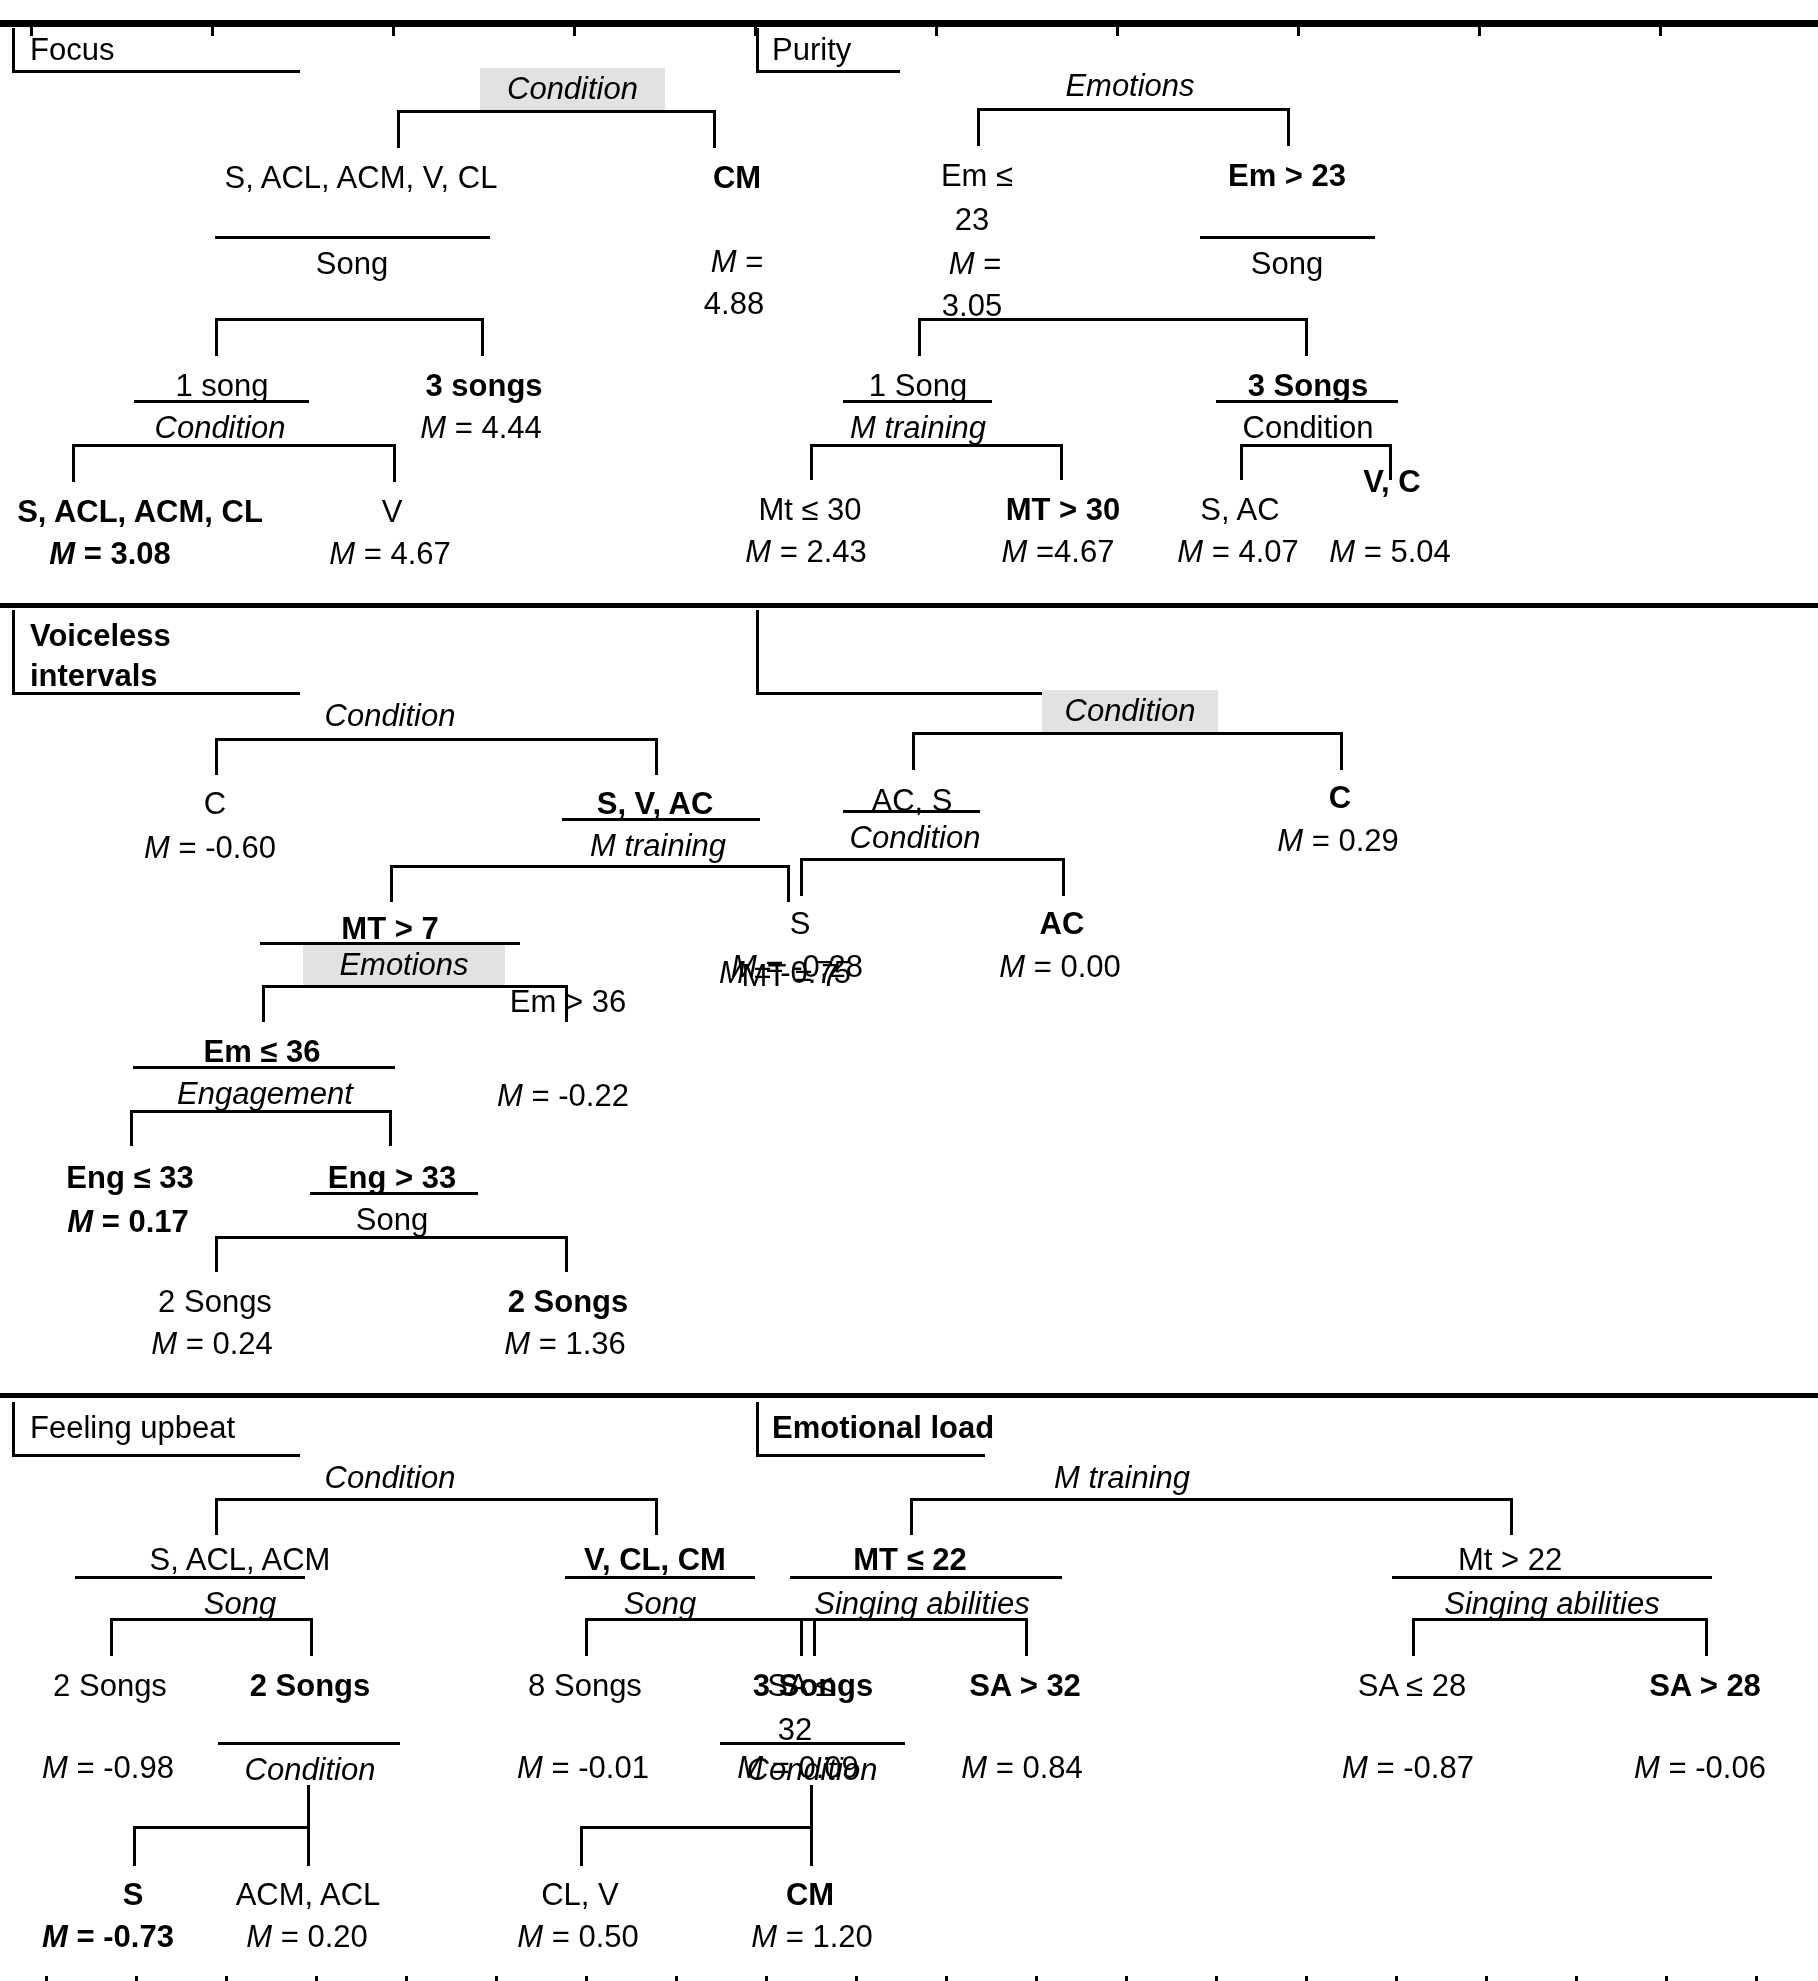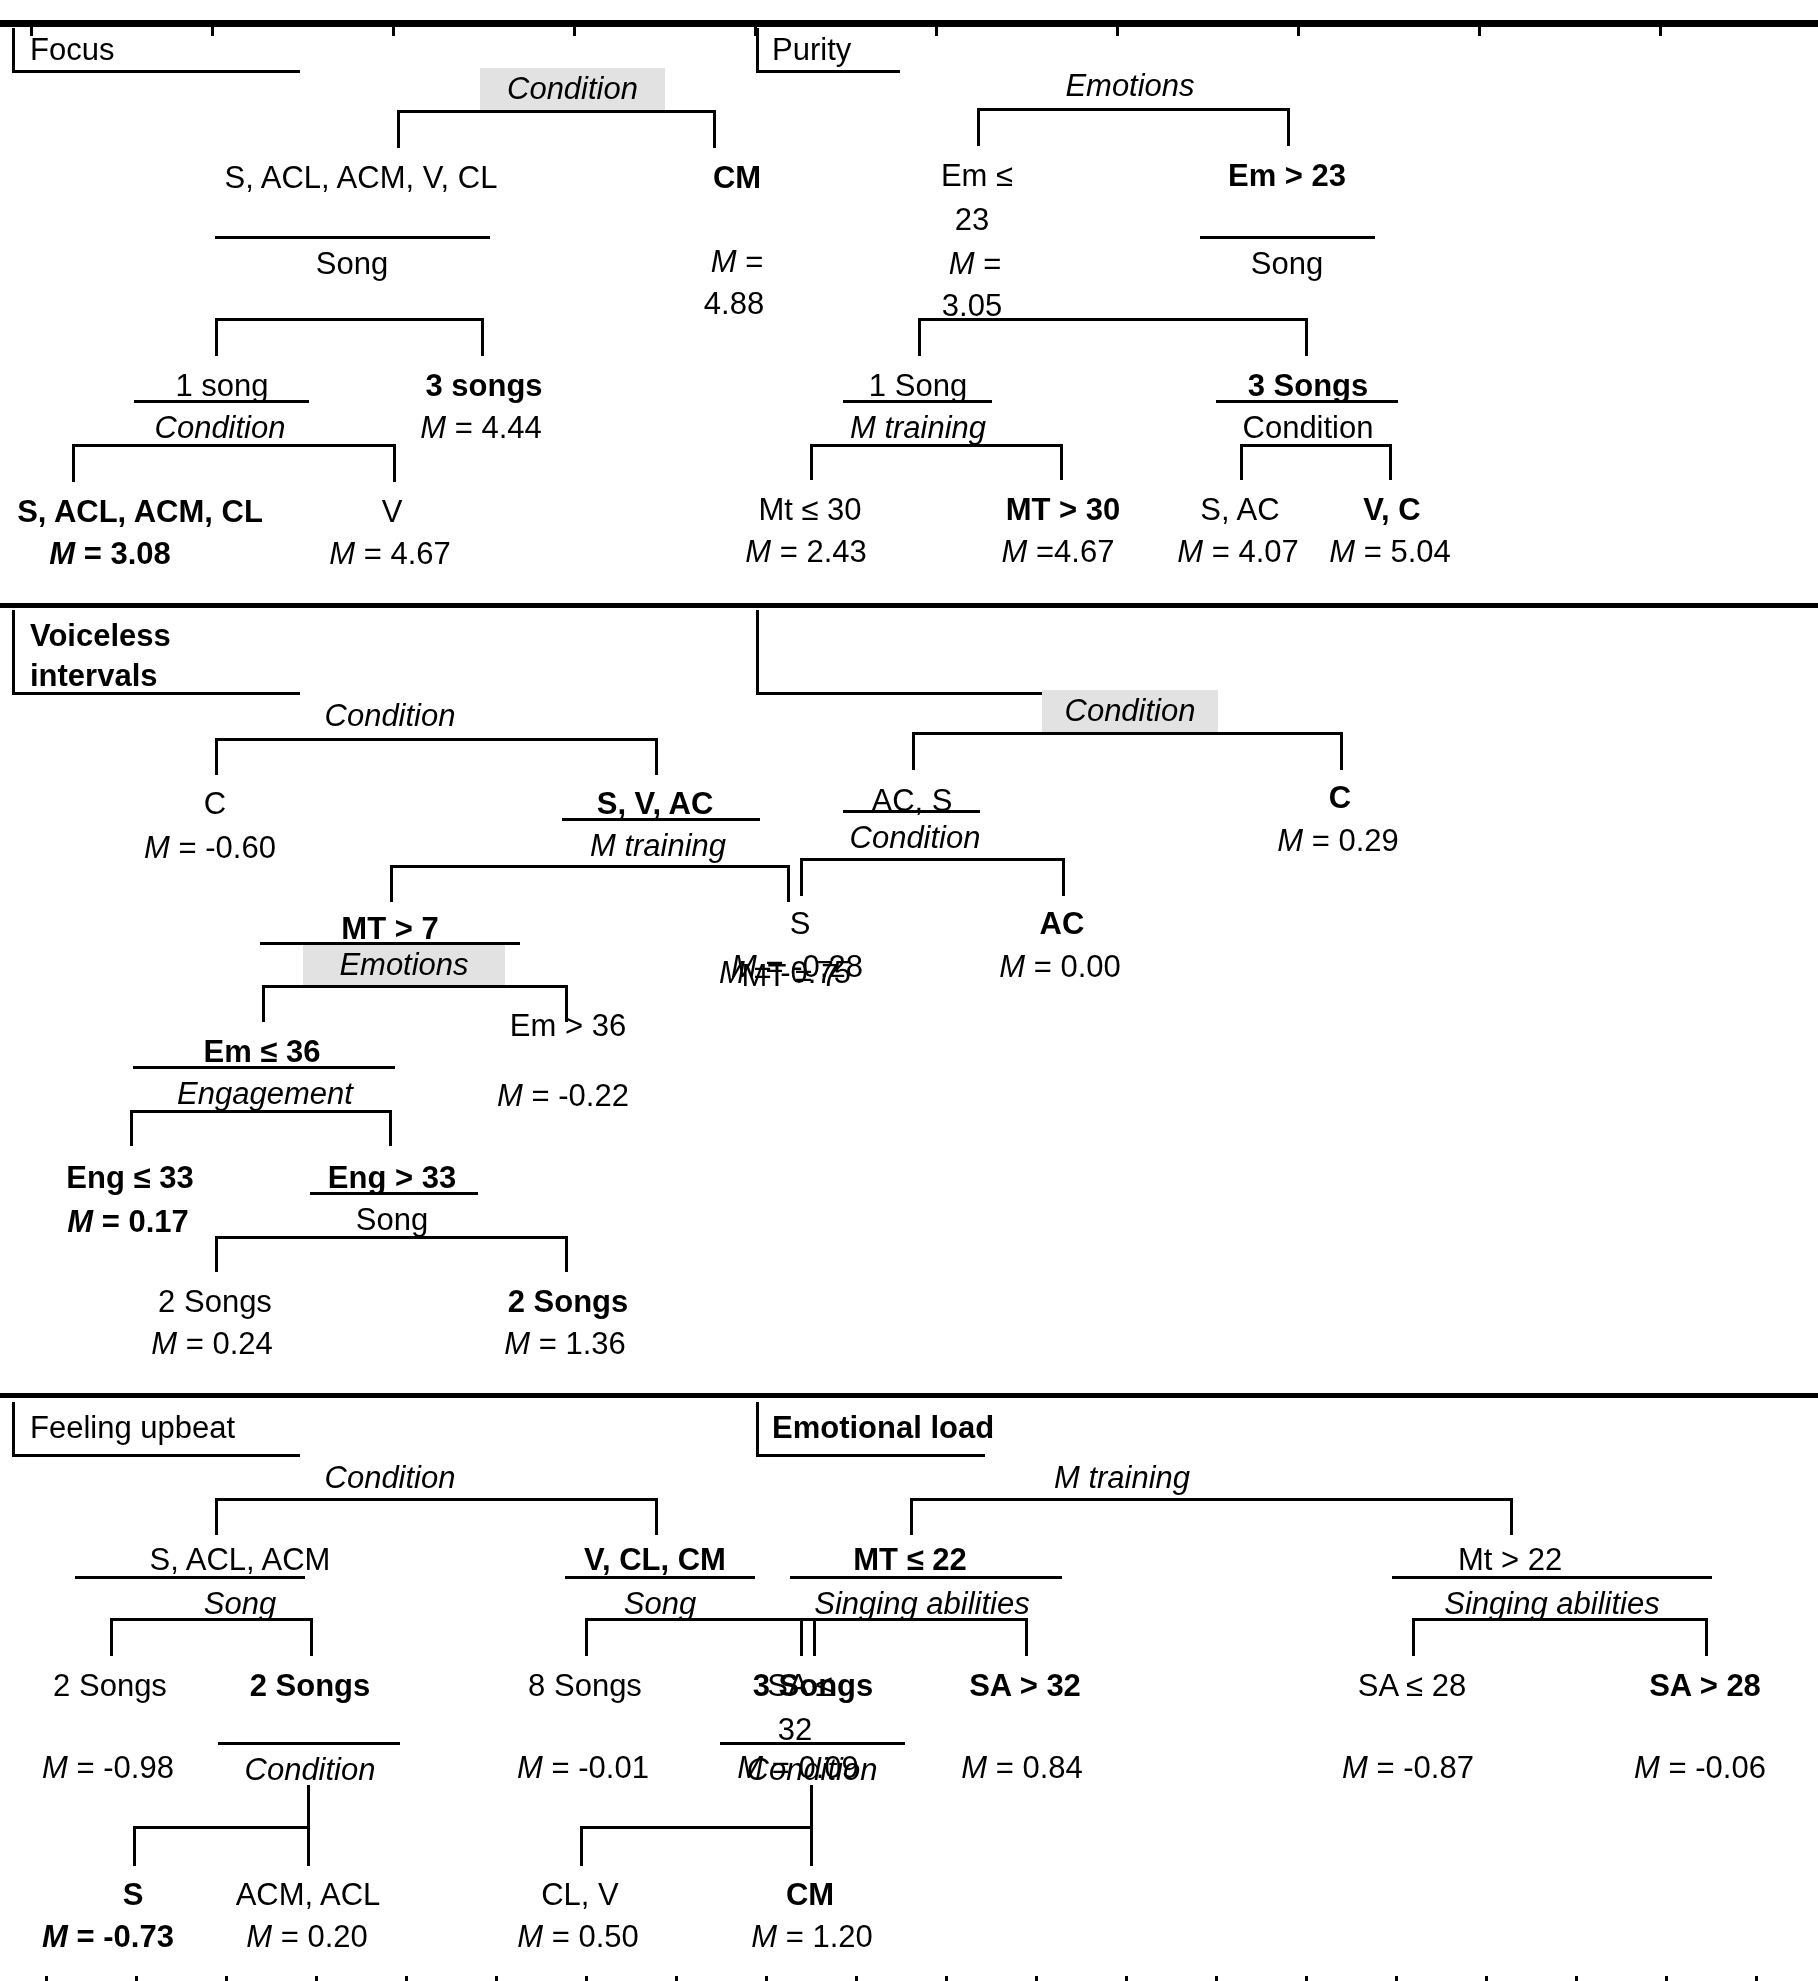--- a/index.html
+++ b/index.html
@@ -115,21 +115,21 @@
 
   <div class="br" style="left:810px;top:424px;width:253px;height:36px"></div>
   <div class="br" style="left:1240px;top:424px;width:152px;height:36px"></div>
 
   <div class="t" style="left:810px;top:472px">Mt ≤ 30</div>
   <div class="t mv" style="left:806px;top:514px"><em>M</em> = 2.43</div>
   <div class="t b" style="left:1063px;top:472px">MT &gt; 30</div>
   <div class="t mv" style="left:1058px;top:514px"><em>M</em> =4.67</div>
   <div class="t" style="left:1240px;top:472px">S, AC</div>
   <div class="t mv" style="left:1238px;top:514px"><em>M</em> = 4.07</div>
-  <div class="t b" style="left:1392px;top:472px">V, C</div>
+  <div class="t b" style="left:1392px;top:444px">V, C</div>
   <div class="t mv" style="left:1390px;top:514px"><em>M</em> = 5.04</div>
 
   <div class="v" style="left:12px;top:590px;height:82px"></div>
   <div class="u" style="left:12px;top:672px;width:288px"></div>
   <div class="t lft b" style="left:30px;top:598px">Voiceless</div>
   <div class="t lft b" style="left:30px;top:638px">intervals</div>
 
   <div class="t i" style="left:390px;top:678px">Condition</div>
   <div class="br" style="left:215px;top:718px;width:443px;height:37px"></div>
 
@@ -150,21 +150,21 @@
 
   <div class="t" style="left:790px;top:938px">MT = 7</div>
   <div class="t mv" style="left:785px;top:935px"><em>M</em> = -0.75</div>
 
   <div class="br" style="left:262px;top:965px;width:306px;height:37px"></div>
 
   <div class="t b" style="left:262px;top:1014px">Em ≤ 36</div>
   <div class="u" style="left:133px;top:1046px;width:262px"></div>
   <div class="t i" style="left:265px;top:1056px">Engagement</div>
 
-  <div class="t" style="left:568px;top:988px">Em &gt; 36</div>
+  <div class="t" style="left:568px;top:964px">Em &gt; 36</div>
   <div class="t mv" style="left:563px;top:1058px"><em>M</em> = -0.22</div>
 
   <div class="br" style="left:130px;top:1090px;width:262px;height:36px"></div>
 
   <div class="t b" style="left:130px;top:1140px">Eng ≤ 33</div>
   <div class="t b mv" style="left:128px;top:1184px"><em>M</em> = 0.17</div>
 
   <div class="t b" style="left:392px;top:1140px">Eng &gt; 33</div>
   <div class="u" style="left:310px;top:1172px;width:168px"></div>
   <div class="t" style="left:392px;top:1182px">Song</div>

